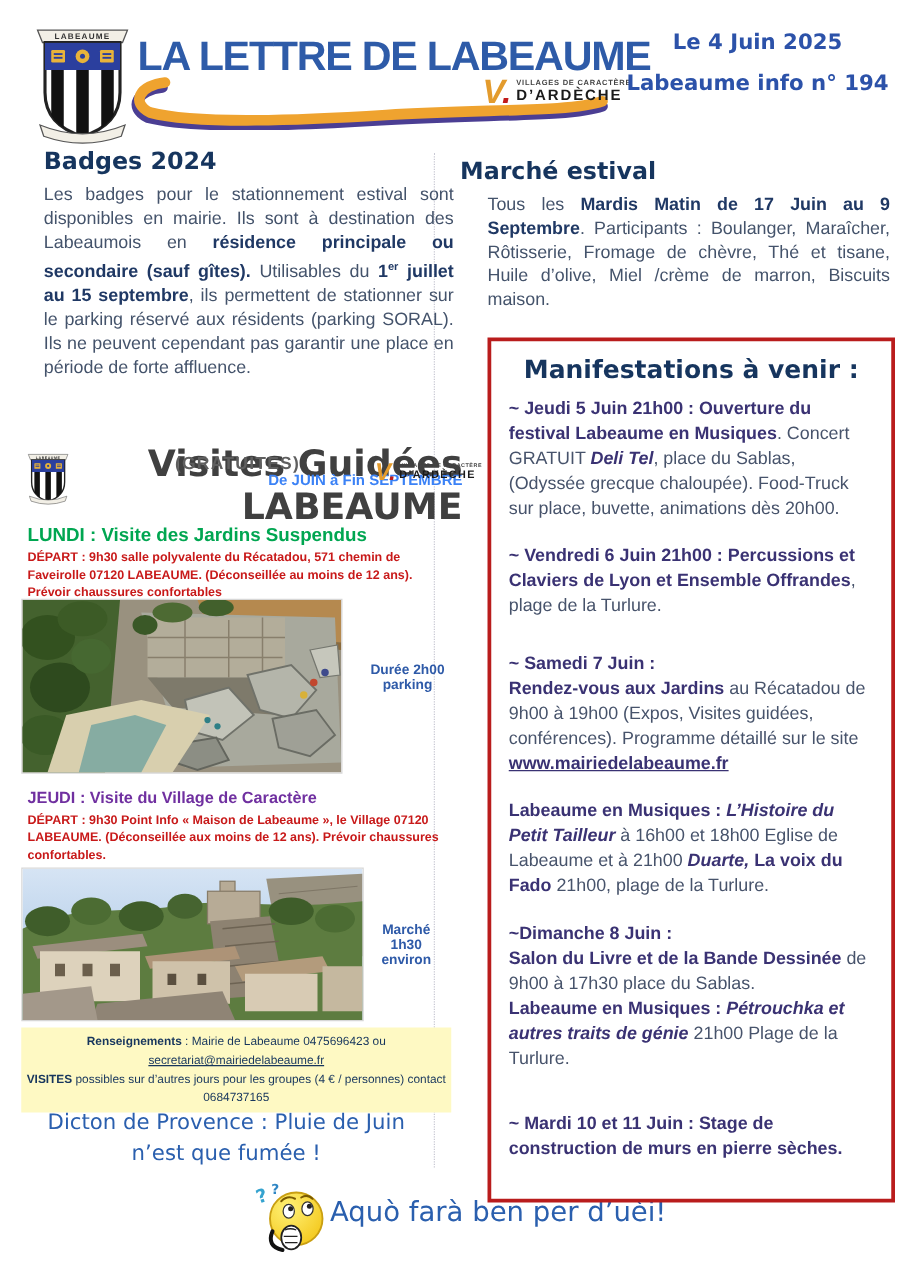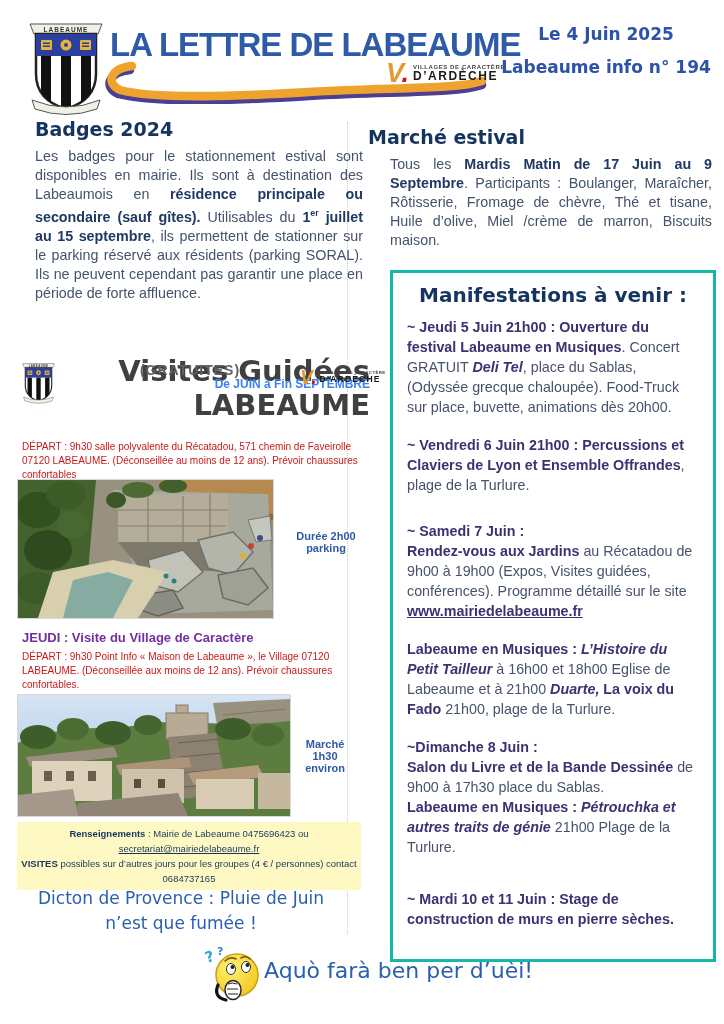--- a/index.html
+++ b/index.html
@@ -41,21 +41,21 @@
   .badges-p{left:35px;top:147px;width:328px;}
   .visites-title{left:10px;top:323px;width:360px;text-align:right;font-size:29px;
                  color:#404040;letter-spacing:0px;margin-top:31px;}
   .gratuites{left:10px;top:362px;width:360px;text-align:center;font-size:14px;
              font-weight:bold;color:#5f5f5f;letter-spacing:1px;}
   .subtitle{left:10px;top:377px;width:360px;text-align:right;font-size:12px;
             font-weight:bold;color:#3b82f6;}
   .crest-small{left:20px;top:360px;}
   .vdc-small{left:300px;top:368px;transform:scale(0.72);transform-origin:left top;}
   .lundi-h{left:22px;top:420px;font-size:15px;font-weight:bold;color:#00A651;}
-  .depart{left:22px;top:440px;width:336px;font-size:10px;font-weight:normal;
+  .depart{left:22px;top:440px;width:336px;font-size:10px;font-weight:bold;
           color:#C81919;line-height:14px;}
   .jeudi-h{left:22px;top:630px;font-size:13px;font-weight:bold;color:#7030A0;}
   .depart2{top:650px;}
   .photo{border:1px solid #d7d7d7;}
   .photo1{left:17px;top:479px;width:255px;height:138px;}
   .photo2{left:17px;top:694px;width:272px;height:121px;}
   .duree{font-size:11px;font-weight:bold;color:#2E5AA8;text-align:center;}
   .duree1{left:276px;top:530px;width:100px;}
   .duree2{left:292px;top:738px;width:66px;}
   .info-banner{left:17px;top:822px;width:340px;background:#fef9c3;text-align:center;
@@ -64,21 +64,21 @@
           font-family:"DejaVu Sans",sans-serif;font-size:17px;line-height:25px;
           color:#2A5FAE;}
   .smiley{left:204px;top:944px;}
   .occitan{left:264px;top:958px;font-family:"DejaVu Sans",sans-serif;font-size:22px;
            color:#2A5FAE;white-space:nowrap;}
 
   
   .marche-h{left:368px;top:126px;}
   .marche-p{left:390px;top:155px;width:322px;}
   .events-box{left:390px;top:270px;width:292px;min-height:634px;
-              border:3px solid #14b8a6;padding:8px 14px 12px;}
+              border:3px solid #b91c1c;padding:8px 14px 12px;}
   .events-box-h{text-align:center;font-size:20px;margin:2px 0 10px;}
   .event{text-align:left;font-size:14.3px;line-height:20px;color:#47536B;
          margin:0 0 18px;}
   .event .b{color:#3A3273;}
   .event .link{color:#3A3273;}
   .gap-md{margin-top:26px;}
   .gap-lg{margin-top:32px;}
 </style>
 </head>
 <body>
@@ -162,20 +162,21 @@
       </svg>
   </div>
   <div class="abs vdc vdc-small">
     <span class="vdc-mark"><span>V</span><span class="dot">.</span></span>
     <span class="vdc-text">
       <span class="vdc-line1">VILLAGES DE CARACTÈRE</span>
       <span class="vdc-line2">D’ARDÈCHE</span>
     </span>
   </div>
 
+  <div class="abs lundi-h">LUNDI : Visite des Jardins Suspendus</div>
   <div class="abs depart">DÉPART : 9h30 salle polyvalente du Récatadou, 571 chemin de Faveirolle 07120 LABEAUME. (Déconseillée au moins de 12 ans). Prévoir chaussures confortables</div>
 
   <div class="abs photo photo1">
     <svg viewBox="0 0 255 138" width="255" height="138" preserveAspectRatio="none">
       <rect width="255" height="138" fill="#99917f"></rect>
       <polygon points="140,0 255,0 255,34 150,26" fill="#B5894F"></polygon>
       <polygon points="150,26 255,34 255,40 152,32" fill="#8A6A3C"></polygon>
       <polygon points="95,10 250,14 255,130 130,134 110,70" fill="#A8A99D"></polygon>
       <rect x="100" y="14" width="110" height="48" fill="#B3AD9A"></rect>
       <path d="M100,30 h110 M100,46 h108 M130,14 v48 M165,16 v46 M192,14 v46" stroke="#887F6C" stroke-width="1.2" fill="none"></path>

